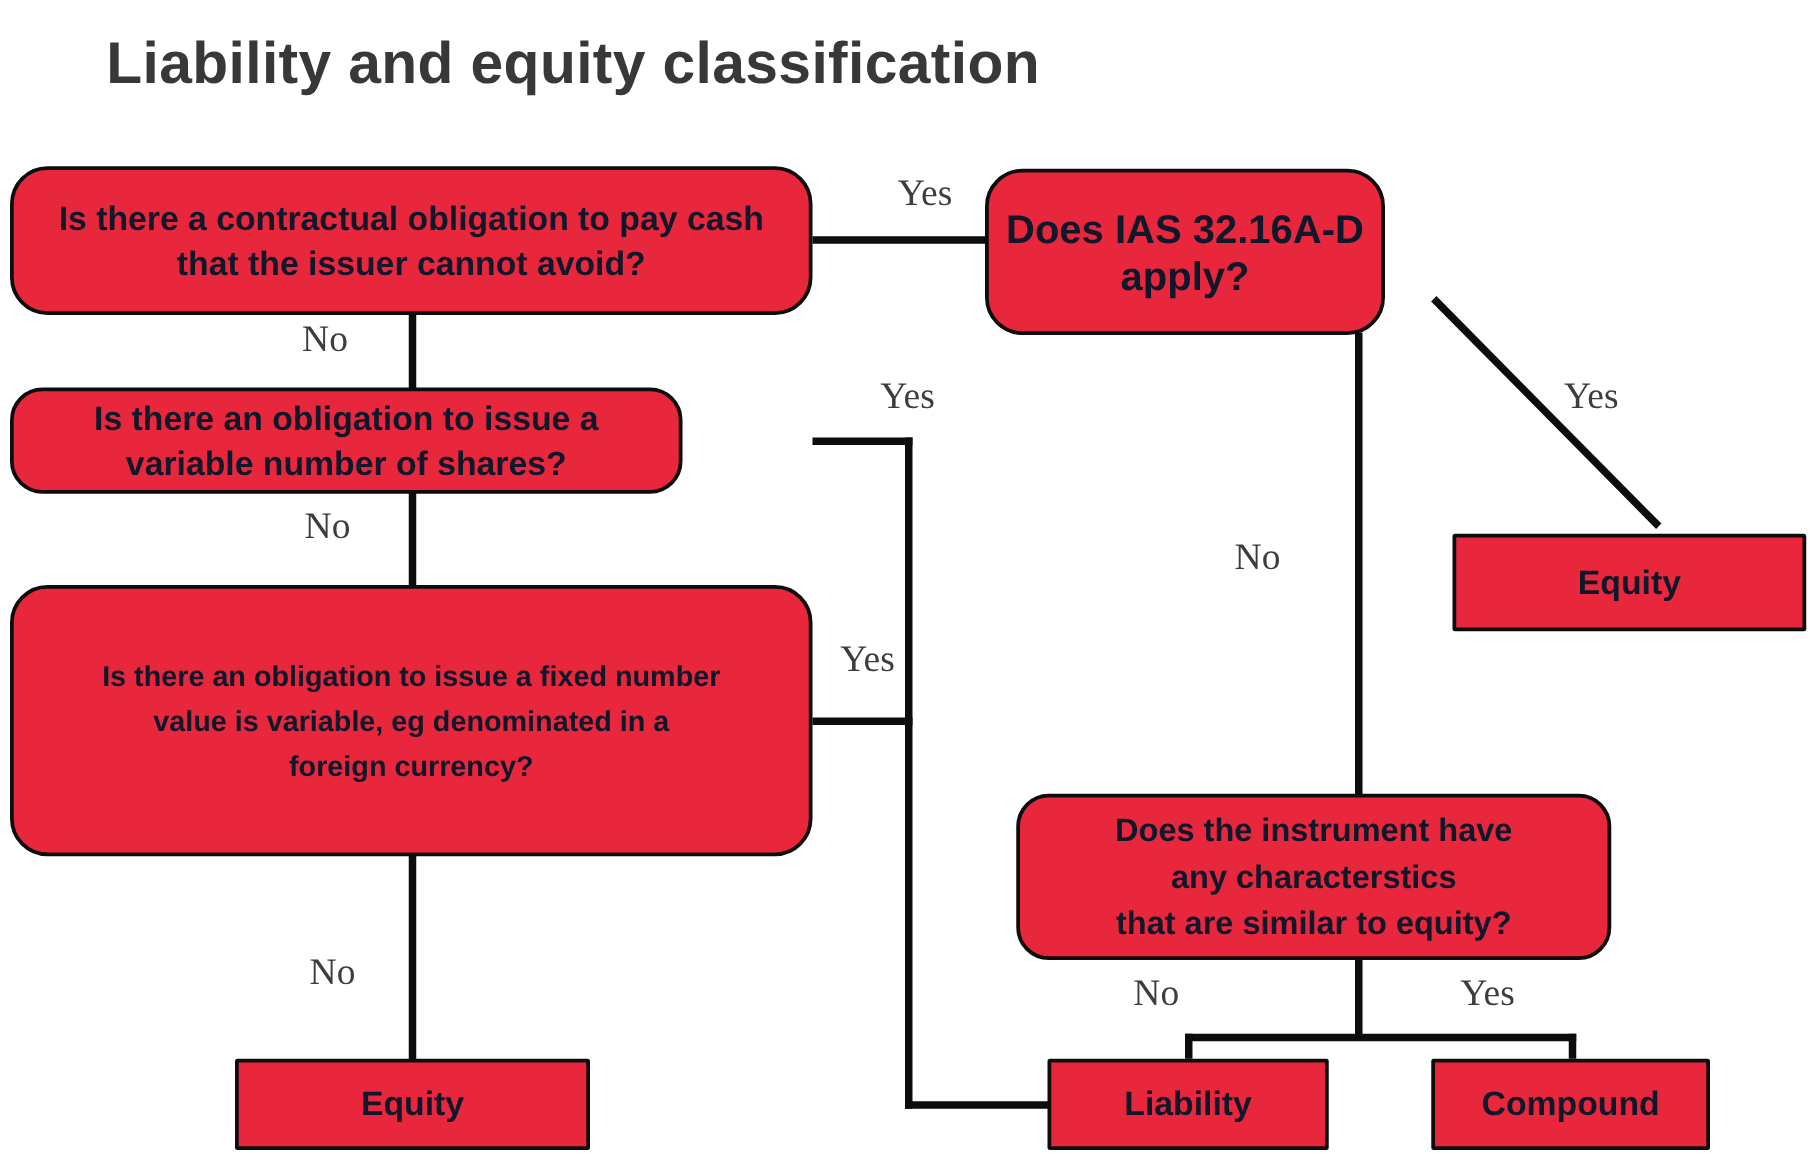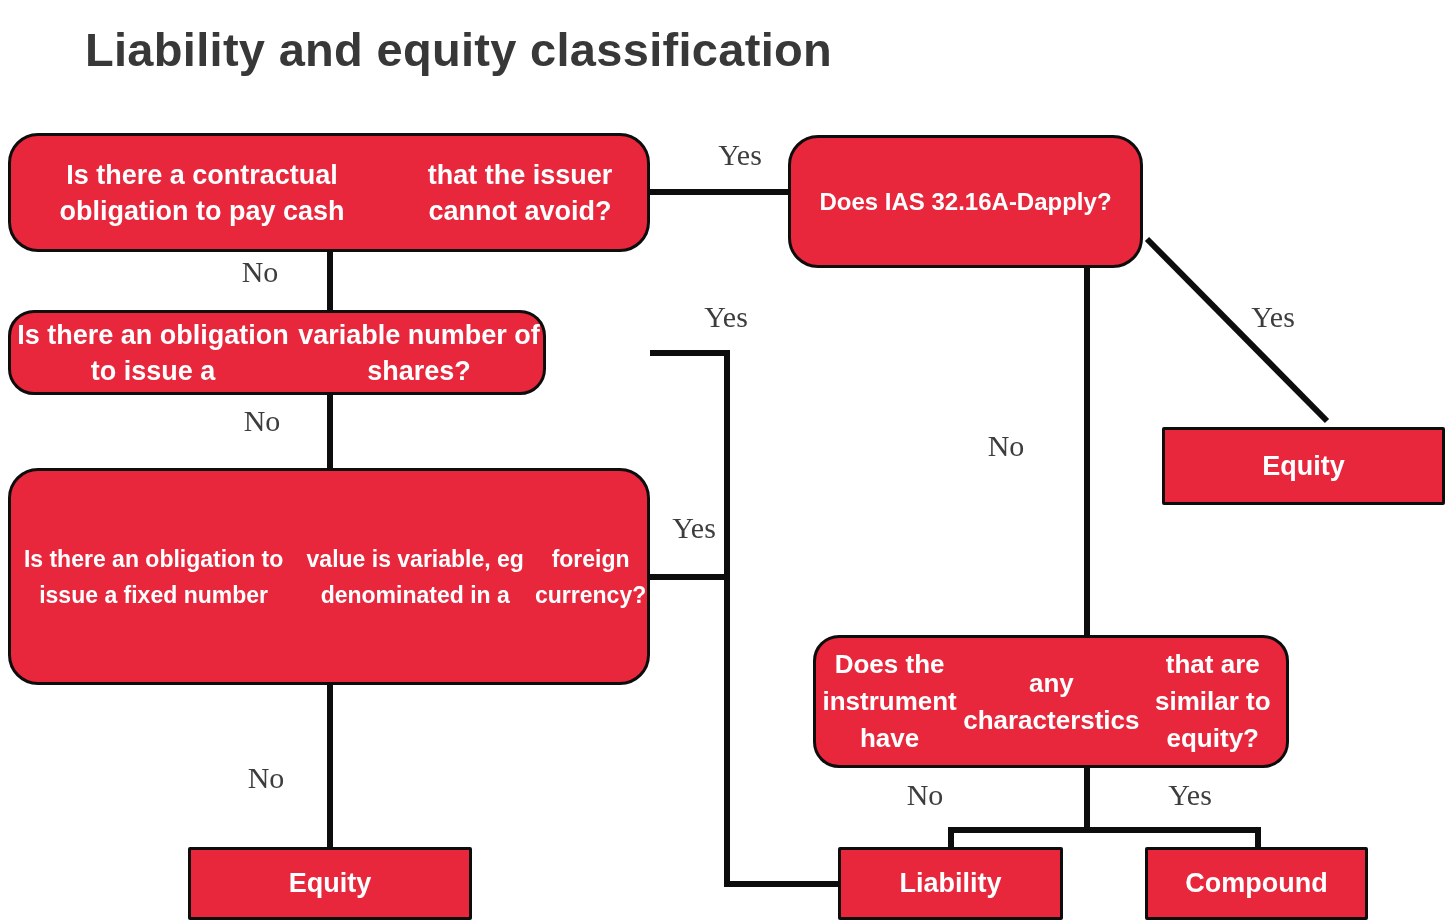--- a/index.html
+++ b/index.html
@@ -12,29 +12,29 @@
     padding-left:40px;
   }
   .page-title{
     position:absolute;left:85px;top:22px;
     font-size:47px;font-weight:600;color:#383838;
     letter-spacing:0.3px;white-space:nowrap;
   }
   .node{
     position:absolute;box-sizing:border-box;
     background:#e8273c;border:3px solid #0d0d0d;
-    color:#ffffff;font-weight:700;text-align:center;
-    display:flex;flex-direction:row;justify-content:center;align-items:center;
+    color:#0f172a;font-weight:700;text-align:center;
+    display:flex;flex-direction:column;justify-content:center;align-items:center;
   }
   .node span{display:block;}
   .r30{border-radius:30px;}
   .r26{border-radius:26px;}
   .r14{border-radius:2px;}
   #node-q-cash      {left:8px;   top:133px; width:642px; height:119px; font-size:27px; line-height:36px;}
-  #node-q-ias       {left:788px; top:135px; width:355px; height:133px; font-size:24px; line-height:38px;}
+  #node-q-ias       {left:788px; top:135px; width:320px; height:133px; font-size:32px; line-height:38px;}
   #node-q-variable  {left:8px;   top:310px; width:538px; height:85px;  font-size:27px; line-height:36px;}
   #node-q-fixed     {left:8px;   top:468px; width:642px; height:217px; font-size:23px; line-height:36px;}
   #node-q-char      {left:813px; top:635px; width:476px; height:133px; font-size:26px; line-height:37px;}
   #node-equity-left {left:188px; top:847px; width:284px; height:73px;  font-size:27px;}
   #node-equity-right{left:1162px;top:427px; width:283px; height:78px;  font-size:27px;}
   #node-liability   {left:838px; top:847px; width:225px; height:73px;  font-size:27px;}
   #node-compound    {left:1145px;top:847px; width:223px; height:73px;  font-size:27px;}
   .hline,.vline{position:absolute;background:#0d0d0d;}
   #l-cash-ias       {left:650px; top:189px; width:138px; height:6px;}
   #l-cash-variable  {left:327px; top:250px; width:6px;   height:62px;}

